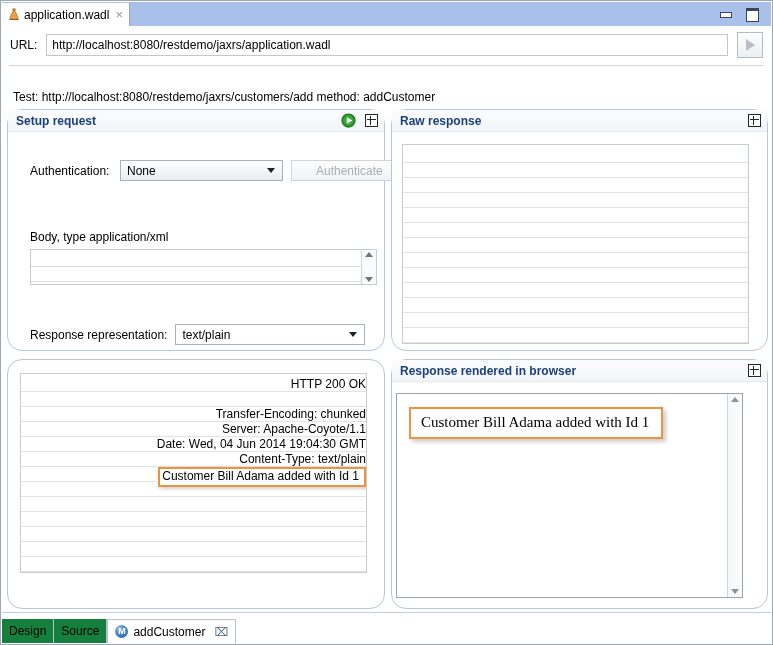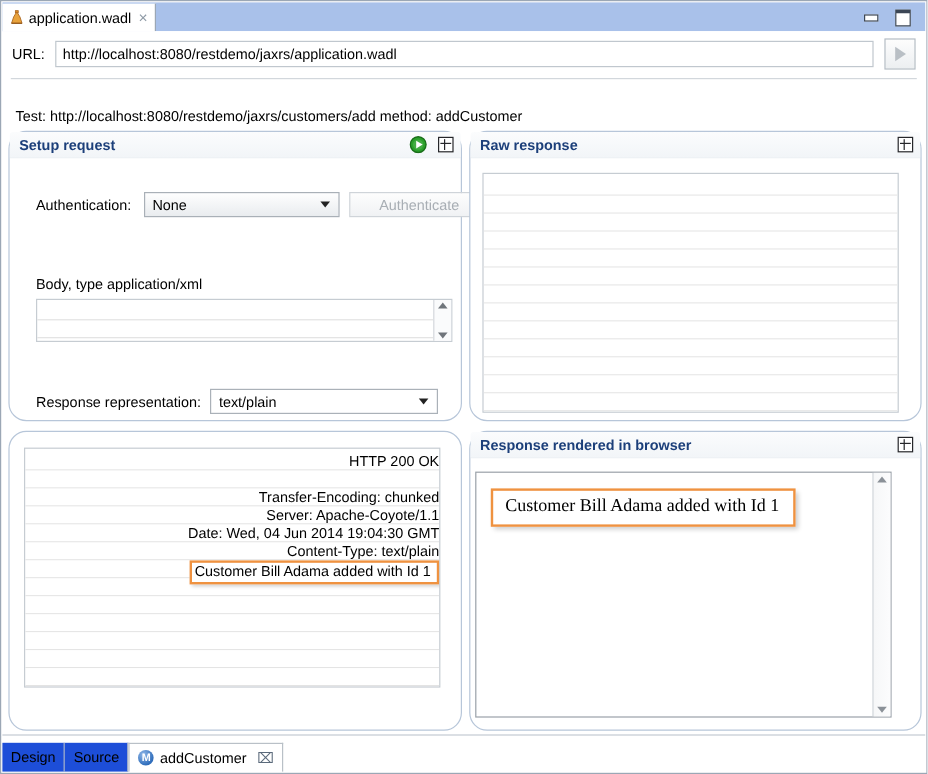--- a/index.html
+++ b/index.html
@@ -279,21 +279,21 @@
     border-top: 1px solid #c4cbd2;
     background: #ffffff;
     display: flex; align-items: flex-end;
   }
   .btab {
     height: 24px; box-sizing: border-box;
     display: flex; align-items: center;
     padding: 0 7px;
     font-size: 12px;
     border-right: 1px solid #b9c0c7;
-    background: #1d4ed8;
+    background: #15803d;
     cursor: pointer;
     white-space: nowrap;
   }
   .btab.active {
     border: 1px solid #b9c0c7;
     border-bottom: none;
     background: #ffffff;
     gap: 5px;
   }
   .m-icon {

